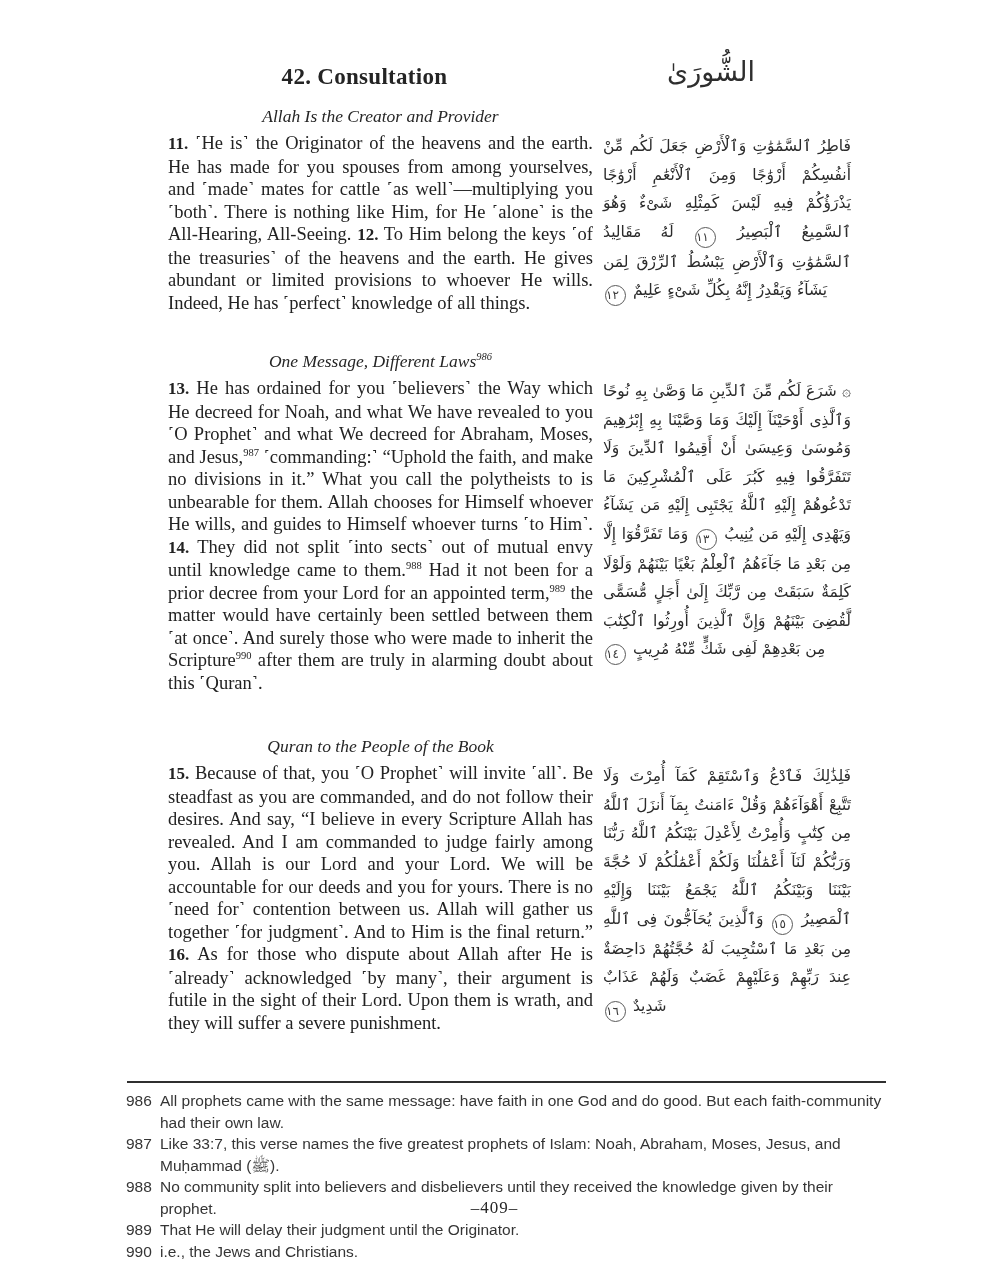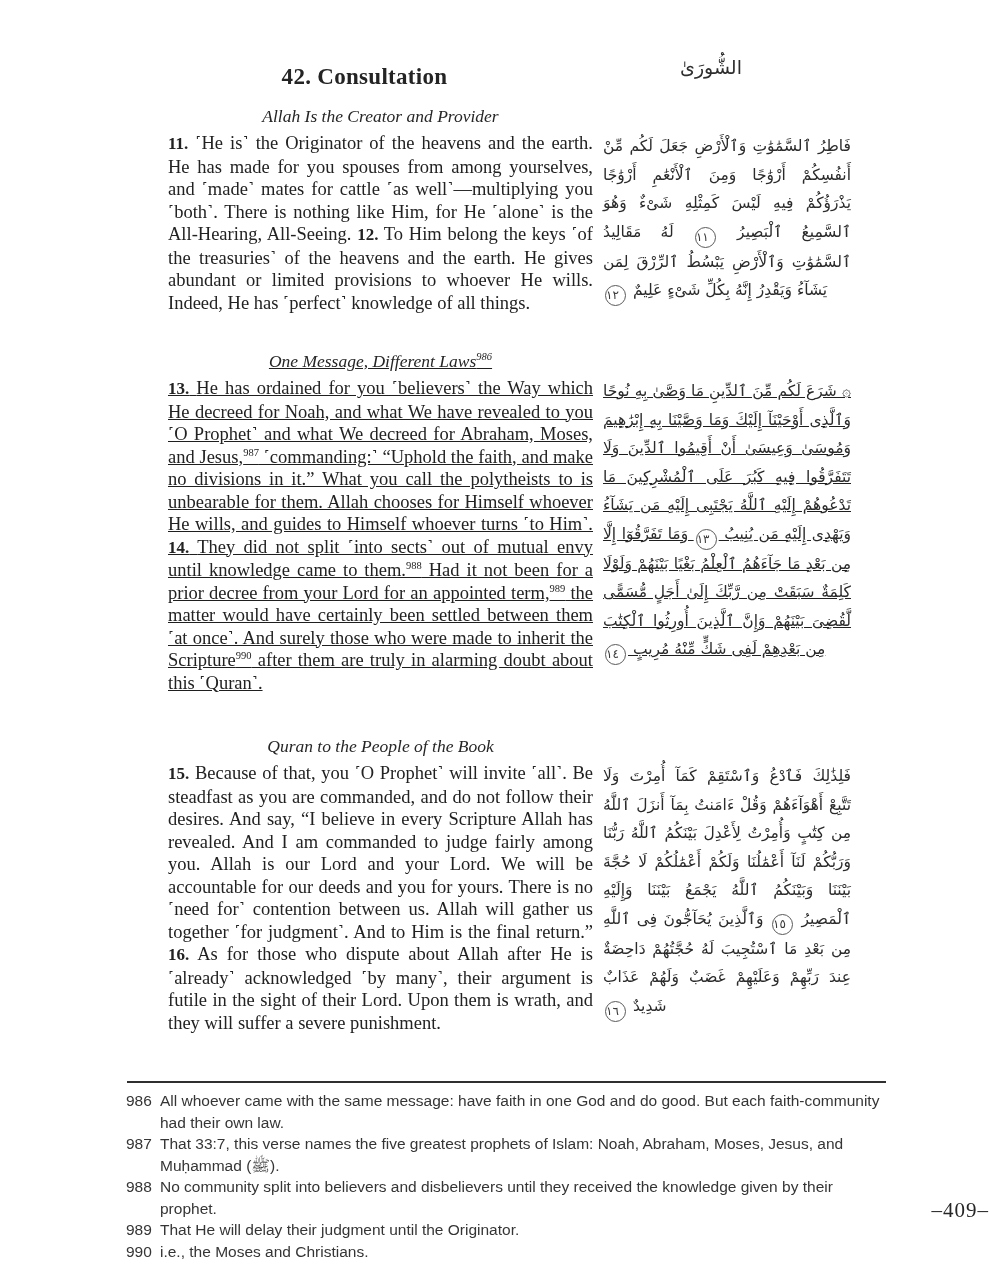--- a/index.html
+++ b/index.html
@@ -14,25 +14,25 @@
   }
   .chapter-title{
     position:absolute;top:64px;left:152px;width:425px;
     text-align:center;font-size:23px;font-weight:bold;
     letter-spacing:0.3px;color:#242424;
   }
   .arabic-title{
     position:absolute;top:56px;left:587px;width:248px;
     text-align:center;direction:rtl;
     font-family:"DejaVu Sans",sans-serif;
-    font-size:19px;color:#2e2e2e;
+    font-size:27px;color:#2e2e2e;
   }
   .passage{position:absolute;left:168px;width:683px;}
   .sec1{top:106px;}
-  .sec2{top:351px;text-decoration:underline;}
+  .sec2{top:351px;}
   .sec3{top:736px;}
   .section-heading{
     width:425px;text-align:center;
     font-style:italic;font-size:17.5px;color:#262626;
     margin:0 0 5px 0;font-weight:normal;
   }
   .section-heading sup{font-size:10.5px;font-style:italic;}
   .columns{display:flex;gap:10px;align-items:flex-start;justify-content:center;}
   .english{
     width:425px;
@@ -67,21 +67,21 @@
   .footnotes{
     position:absolute;top:1090px;left:126px;width:764px;
     font-family:"Liberation Sans","DejaVu Sans",sans-serif;
     font-size:15.5px;line-height:21.5px;color:#353535;
   }
   .footnote{display:flex;}
   .fn-num{width:34px;flex-shrink:0;}
   .fn-text{flex:1;}
   .page-number{
     position:absolute;top:1198px;left:0;width:989px;
-    text-align:right;font-size:21px;letter-spacing:1px;color:#262626;
+    text-align:center;font-size:17px;letter-spacing:1px;color:#262626;
   }
 </style>
 </head>
 <body>
 
 <div class="page">
 
   <div class="chapter-title">42.  Consultation</div>
   <div class="arabic-title">الشُّورَىٰ</div>
 
@@ -107,35 +107,35 @@
       <p class="english"><span><b class="vnum">15.</b> <span>Because of that, you ˹O Prophet˺ will invite ˹all˺. Be steadfast as you are commanded, and do not follow their desires. And say, “I believe in every Scripture Allah has revealed. And I am commanded to judge fairly among you. Allah is our Lord and your Lord. We will be accountable for our deeds and you for yours. There is no ˹need for˺ contention between us. Allah will gather us together ˹for judgment˺. And to Him is the final return.”</span></span> <span><b class="vnum">16.</b> <span>As for those who dispute about Allah after He is ˹already˺ acknowledged ˹by many˺, their argument is futile in the sight of their Lord. Upon them is wrath, and they will suffer a severe punishment.</span></span></p>
       <p class="arabic"><span>فَلِذَٰلِكَ فَٱدْعُ وَٱسْتَقِمْ كَمَآ أُمِرْتَ وَلَا تَتَّبِعْ أَهْوَآءَهُمْ وَقُلْ ءَامَنتُ بِمَآ أَنزَلَ ٱللَّهُ مِن كِتَٰبٍ وَأُمِرْتُ لِأَعْدِلَ بَيْنَكُمُ ٱللَّهُ رَبُّنَا وَرَبُّكُمْ لَنَآ أَعْمَٰلُنَا وَلَكُمْ أَعْمَٰلُكُمْ لَا حُجَّةَ بَيْنَنَا وَبَيْنَكُمُ ٱللَّهُ يَجْمَعُ بَيْنَنَا وَإِلَيْهِ ٱلْمَصِيرُ </span><span class="ayah-mark">١٥</span><span> وَٱلَّذِينَ يُحَآجُّونَ فِى ٱللَّهِ مِن بَعْدِ مَا ٱسْتُجِيبَ لَهُ حُجَّتُهُمْ دَاحِضَةٌ عِندَ رَبِّهِمْ وَعَلَيْهِمْ غَضَبٌ وَلَهُمْ عَذَابٌ شَدِيدٌ </span><span class="ayah-mark">١٦</span></p>
     </div>
   </section>
 
   <div class="footnote-rule"></div>
 
   <div class="footnotes">
     <div class="footnote">
       <span class="fn-num">986</span>
-      <span class="fn-text">All whoever came with the same message: have faith in one God and do good. But each faith-community had their own law.</span>
+      <span class="fn-text">All prophets came with the same message: have faith in one God and do good. But each faith-community had their own law.</span>
     </div>
     <div class="footnote">
       <span class="fn-num">987</span>
-      <span class="fn-text">That 33:7, this verse names the five greatest prophets of Islam: Noah, Abraham, Moses, Jesus, and Muḥammad (ﷺ).</span>
+      <span class="fn-text">Like 33:7, this verse names the five greatest prophets of Islam: Noah, Abraham, Moses, Jesus, and Muḥammad (ﷺ).</span>
     </div>
     <div class="footnote">
       <span class="fn-num">988</span>
       <span class="fn-text">No community split into believers and disbelievers until they received the knowledge given by their prophet.</span>
     </div>
     <div class="footnote">
       <span class="fn-num">989</span>
       <span class="fn-text">That He will delay their judgment until the Originator.</span>
     </div>
     <div class="footnote">
       <span class="fn-num">990</span>
-      <span class="fn-text">i.e., the Moses and Christians.</span>
+      <span class="fn-text">i.e., the Jews and Christians.</span>
     </div>
   </div>
 
   <div class="page-number">–409–</div>
 
 </div>
 
 </body></html>

